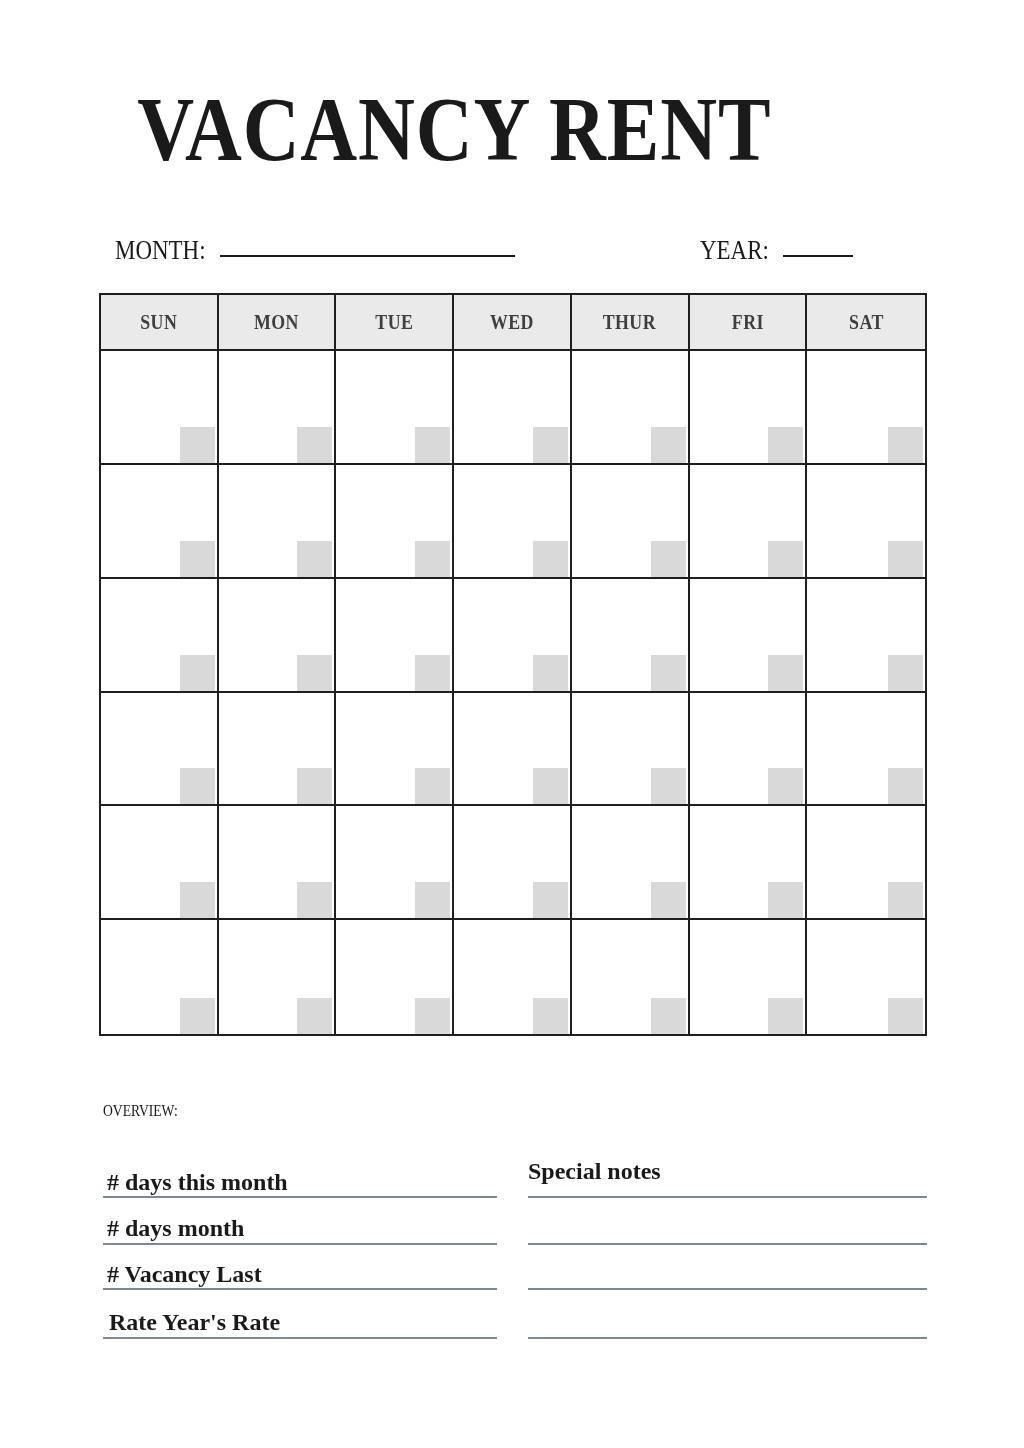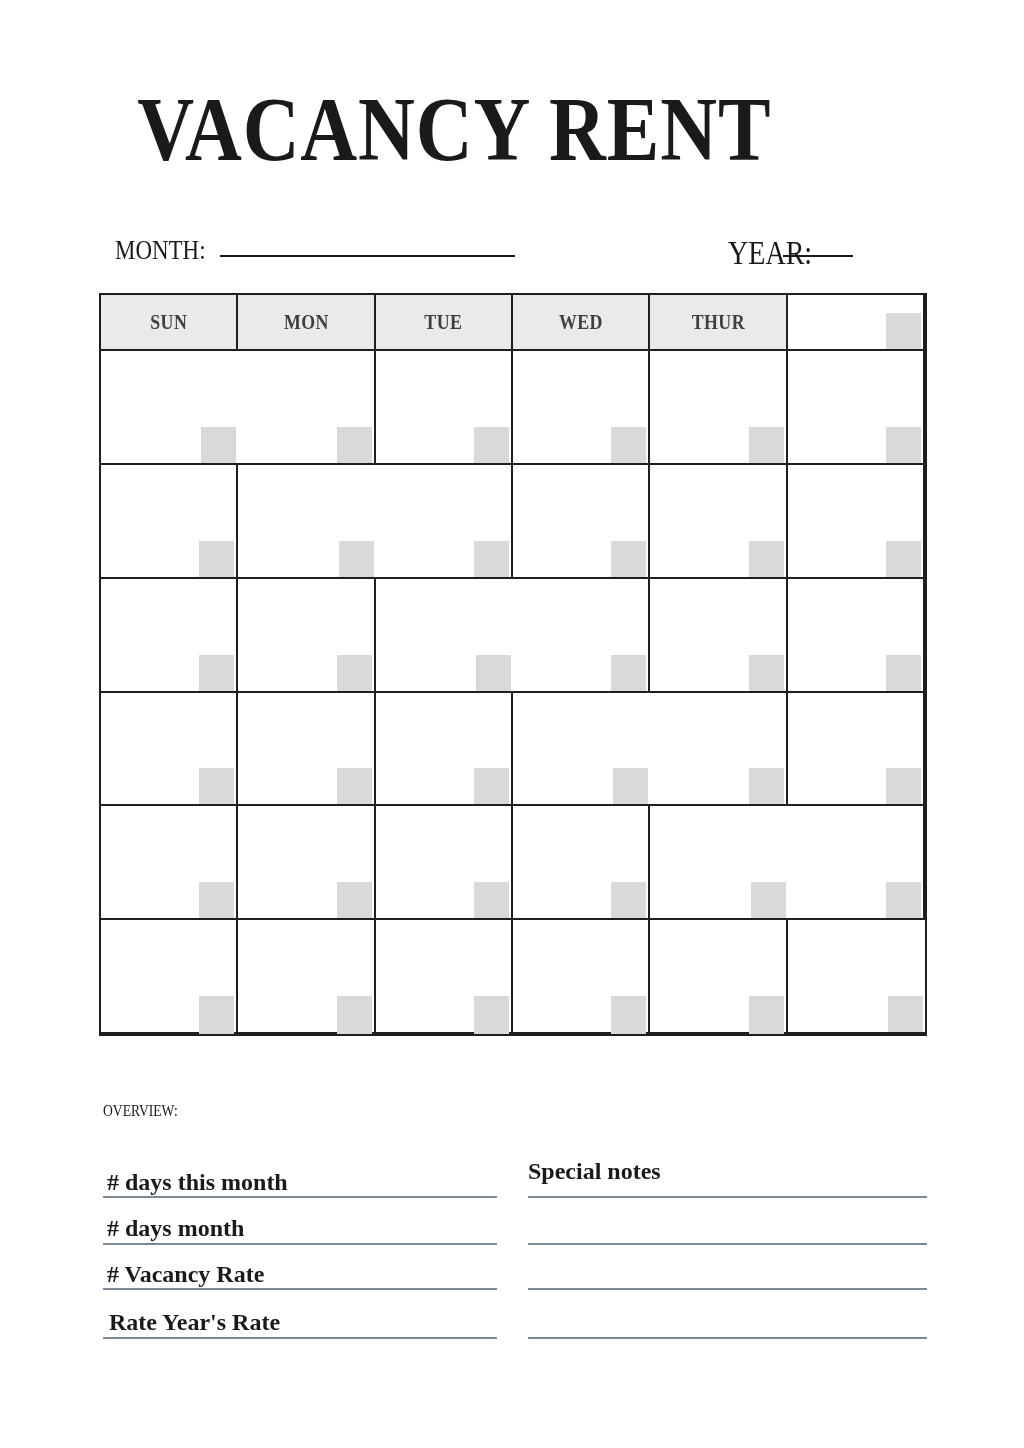--- a/index.html
+++ b/index.html
@@ -35,32 +35,32 @@
   }
   
   .field-label{
     position:absolute;
     font-weight:400;
     line-height:1;
     white-space:nowrap;
   }
   .cond{transform:scaleX(0.85);transform-origin:left center;display:inline-block;}
   .month-label{left:115px;top:237px;font-size:27px;}
-  .year-label{left:728px;top:237px;font-size:33px;}
+  .year-label{left:700px;top:237px;font-size:27px;}
   .black-line{position:absolute;height:2px;background:var(--text);}
   .month-line{left:220px;top:255px;width:295px;}
   .year-line{left:783px;top:255px;width:70px;}
   
   .cal{
     position:absolute;left:99px;top:293px;
     width:828px;height:743px;
     box-sizing:border-box;
     border:2px solid var(--border);
     display:grid;
-    grid-template-columns:repeat(6,1fr);
+    grid-template-columns:repeat(7,1fr);
     grid-template-rows:56px repeat(6,1fr);
   }
   .cal > div{
     box-sizing:border-box;
     border-right:2px solid var(--border);
     border-bottom:2px solid var(--border);
   }
   .cal > div:nth-child(7n){border-right:none;}
   .cal > div:nth-child(n+43){border-bottom:none;}
   .day-head{
@@ -120,20 +120,26 @@
       </div>
     <div class="day-head">
         <span>TUE</span>
       </div>
     <div class="day-head">
         <span>WED</span>
       </div>
     <div class="day-head">
         <span>THUR</span>
       </div>
+    <div class="day-head">
+        <span>FRI</span>
+      </div>
+    <div class="day-head">
+        <span>SAT</span>
+      </div>
   <div class="cell">
         <div class="marker"></div>
       </div>
       <div class="cell">
         <div class="marker"></div>
       </div>
       <div class="cell">
         <div class="marker"></div>
       </div>
       <div class="cell">
@@ -258,21 +264,21 @@
   <div class="field-label overview-label">
     <span class="cond">OVERVIEW:</span>
   </div>
 
   <div class="stat-label" style="left:107px;top:1168px;"># days this month</div>
   <div class="slate-line stat-line" style="top:1196px;"></div>
 
   <div class="stat-label" style="left:107px;top:1214px;"># days month</div>
   <div class="slate-line stat-line" style="top:1243px;"></div>
 
-  <div class="stat-label" style="left:107px;top:1260px;"># Vacancy Rate</div>
+  <div class="stat-label" style="left:107px;top:1260px;"># Vacancy Last</div>
   <div class="slate-line stat-line" style="top:1288px;"></div>
 
   <div class="stat-label" style="left:109px;top:1308px;">Rate Year's Rate</div>
   <div class="slate-line stat-line" style="top:1337px;"></div>
 
   <div class="stat-label" style="left:528px;top:1157px;">Special notes</div>
 
 <div class="slate-line note-line" style="top: 1196px;"></div>
     <div class="slate-line note-line" style="top: 1243px;"></div>
     <div class="slate-line note-line" style="top: 1288px;"></div>

